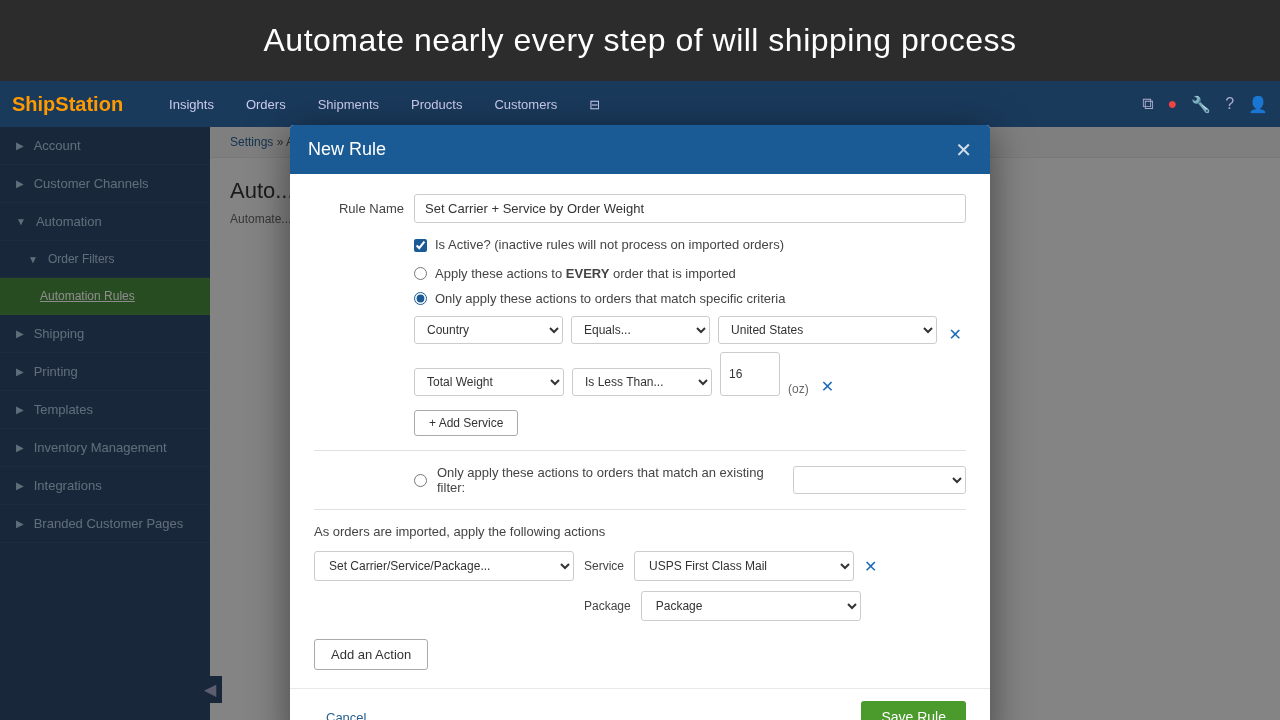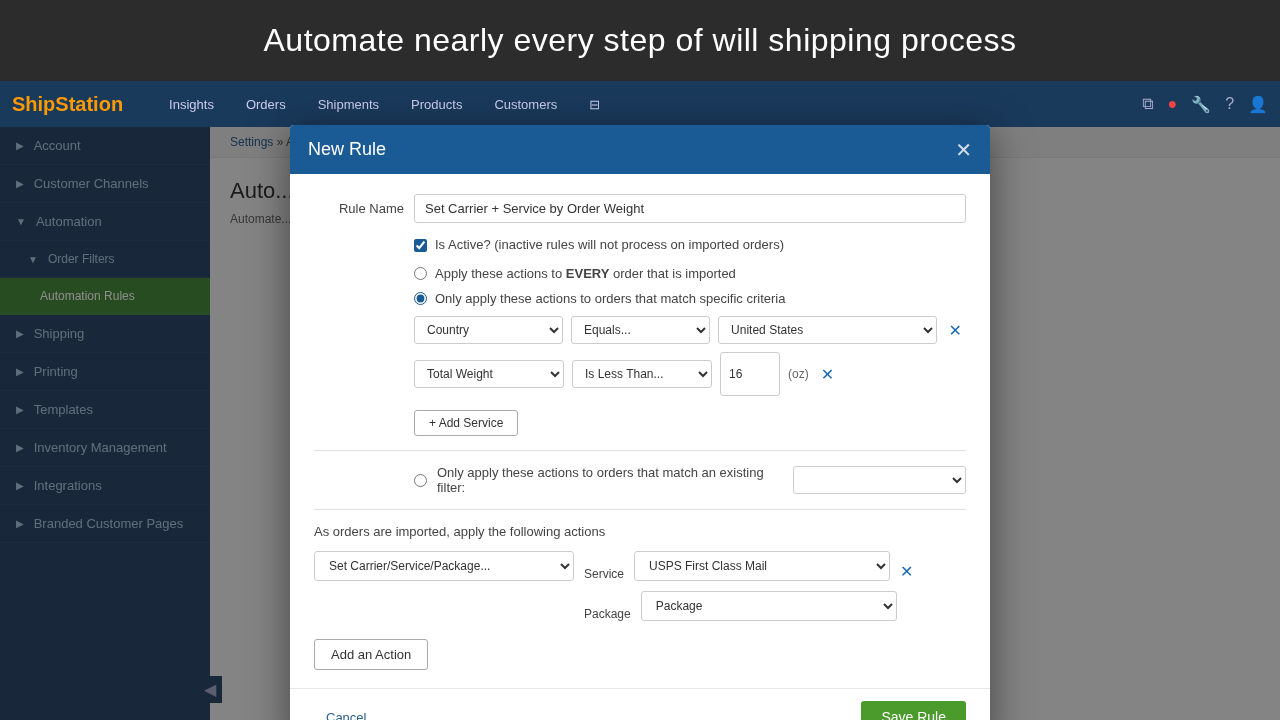--- a/index.html
+++ b/index.html
@@ -221,21 +221,21 @@
     .radio-row label { font-size: 13px; color: #444; }
 
     
     .criteria-section {
       margin-left: 100px;
       margin-top: 10px;
       margin-bottom: 14px;
     }
     .criteria-row {
       display: flex;
-      align-items: center;
+      align-items: flex-end;
       gap: 8px;
       margin-bottom: 8px;
     }
     .criteria-select {
       padding: 5px 8px;
       border: 1px solid #ccc;
       border-radius: 3px;
       font-size: 12px;
       color: #333;
       background: #fff;
@@ -277,21 +277,21 @@
     .actions-section {
       margin-top: 10px;
     }
     .section-label {
       font-size: 13px;
       color: #444;
       margin-bottom: 12px;
     }
     .action-row {
       display: flex;
-      align-items: flex-end;
+      align-items: center;
       gap: 10px;
       margin-bottom: 10px;
       flex-wrap: wrap;
     }
     .action-select-main {
       padding: 6px 10px;
       border: 1px solid #ccc;
       border-radius: 3px;
       font-size: 12px;
       color: #333;
@@ -302,21 +302,21 @@
       font-size: 12px;
       color: #444;
     }
     .action-select {
       padding: 6px 10px;
       border: 1px solid #ccc;
       border-radius: 3px;
       font-size: 12px;
       color: #333;
       background: #fff;
-      width: 256px;
+      width: 220px;
     }
     .action-remove {
       color: #1a6ab5;
       font-size: 16px;
       cursor: pointer;
       background: none;
       border: none;
     }
 
     .add-action-btn {
@@ -390,21 +390,21 @@
       <span>Customer Channels</span>
     </div>
     <div class="sidebar-item">
       <span class="arrow">▼</span>
       <span>Automation</span>
     </div>
     <div class="sidebar-item sub">
       <span class="arrow">▼</span>
       <span>Order Filters</span>
     </div>
-    <div class="sidebar-item sub active" style="padding-left:40px;">
+    <div class="sidebar-item sub active" style="padding-left:40px;text-decoration:underline;">
       <span>Automation Rules</span>
     </div>
     <div class="sidebar-item">
       <span class="arrow">▶</span>
       <span>Shipping</span>
     </div>
     <div class="sidebar-item">
       <span class="arrow">▶</span>
       <span>Printing</span>
     </div>

